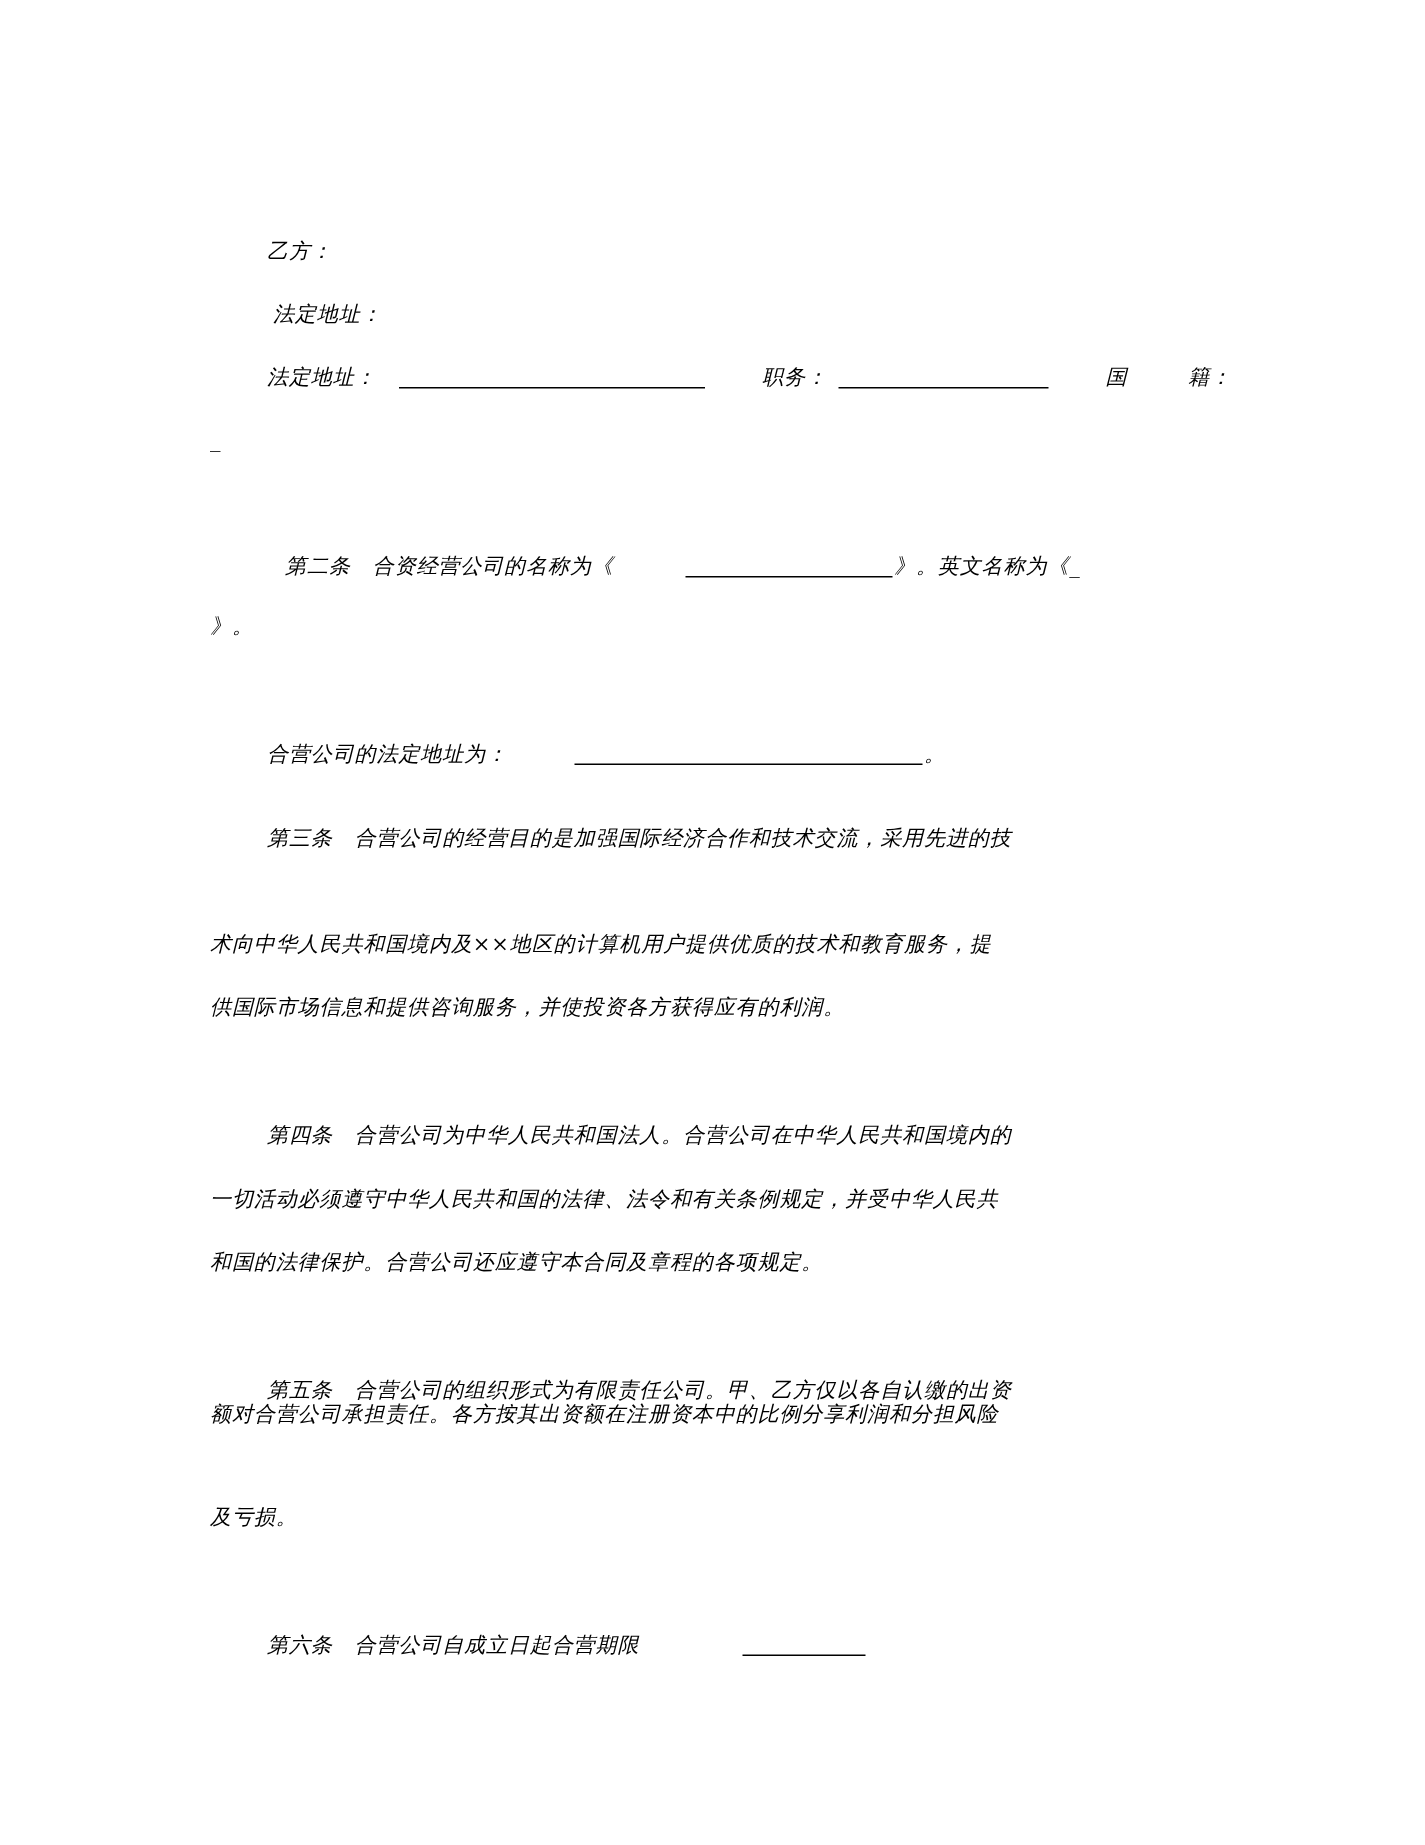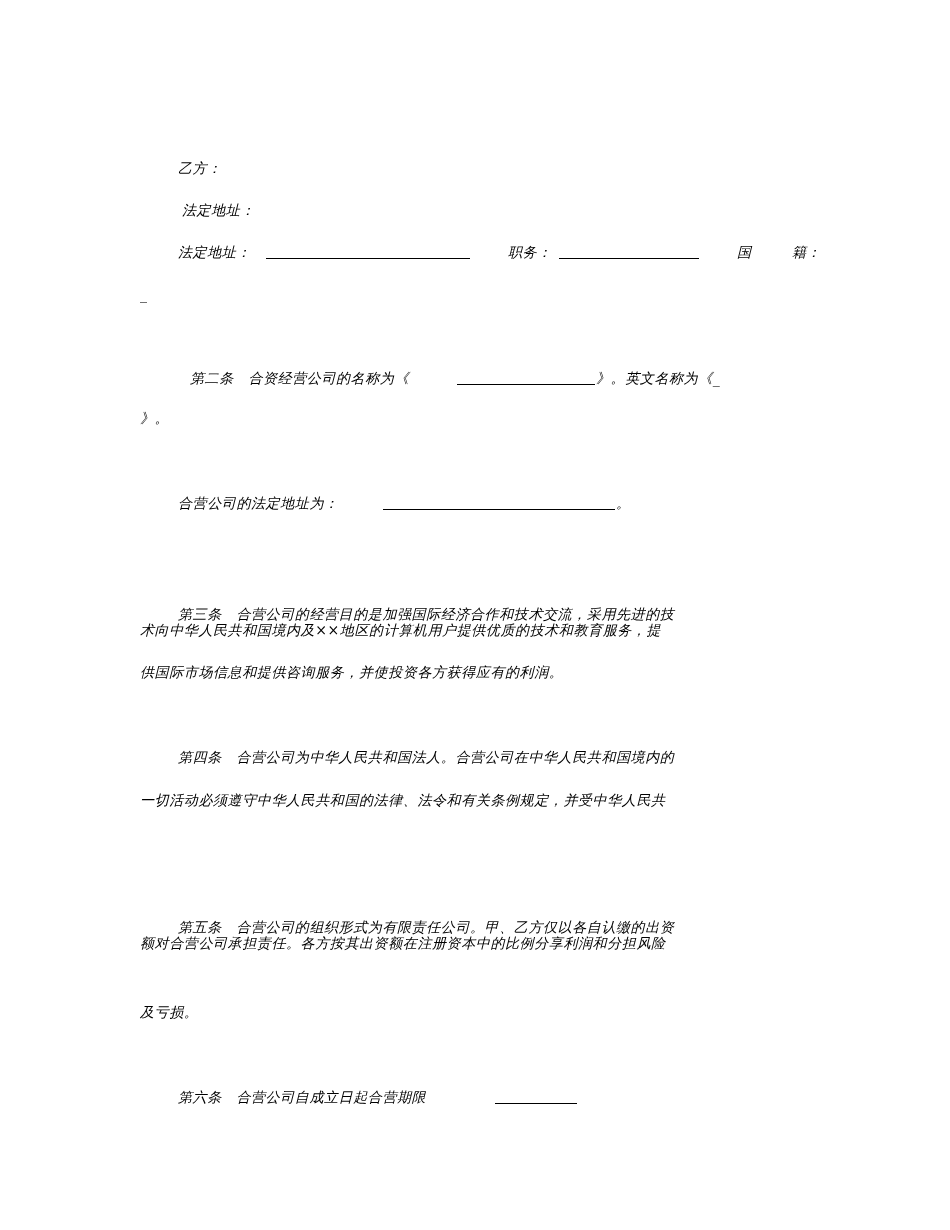--- a/index.html
+++ b/index.html
@@ -39,26 +39,27 @@
 
   <div class="line" style="left:178px; top:366px;margin-left:12px;">第二条　合资经营公司的名称为《</div>
   <div class="blank" style="position:absolute; left:457px; top:366px; width:138px;"></div>
   <div class="line" style="left:596px; top:366px;">》。英文名称为《_</div>
   <div class="line" style="left:140px; top:406px;">》。</div>
 
   <div class="line" style="left:178px; top:491px;">合营公司的法定地址为：</div>
   <div class="blank" style="position:absolute; left:383px; top:491px; width:232px;"></div>
   <div class="line" style="left:616px; top:491px;">。</div>
 
-  <div class="line" style="left:178px; top:602px;">第三条　合营公司的经营目的是加强国际经济合作和技术交流，采用先进的技</div>
+  <div class="line" style="left:178px; top:547px;">第三条　合营公司的经营目的是加强国际经济合作和技术交流，采用先进的技</div>
   <div class="line" style="left:140px; top:618px;">术向中华人民共和国境内及××地区的计算机用户提供优质的技术和教育服务，提</div>
   <div class="line" style="left:178px; top:745px;">第四条　合营公司为中华人民共和国法人。合营公司在中华人民共和国境内的</div>
 
   <div class="line" style="left:140px; top:660px;">供国际市场信息和提供咨询服务，并使投资各方获得应有的利润。</div>
   <div class="line" style="left:140px; top:788px;">一切活动必须遵守中华人民共和国的法律、法令和有关条例规定，并受中华人民共</div>
+  <div class="line" style="left:140px; top:830px;">和国的法律保护。合营公司还应遵守本合同及章程的各项规定。</div>
 
   <div class="line" style="left:178px; top:915px;">第五条　合营公司的组织形式为有限责任公司。甲、乙方仅以各自认缴的出资</div>
   <div class="line" style="left:140px; top:931px;">额对合营公司承担责任。各方按其出资额在注册资本中的比例分享利润和分担风险</div>
   <div class="line" style="left:140px; top:1000px;">及亏损。</div>
 
   <div class="line" style="left:178px; top:1085px;">第六条　合营公司自成立日起合营期限</div>
   <div class="blank" style="position:absolute; left:495px; top:1085px; width:82px;"></div>
 
 </div>
 

